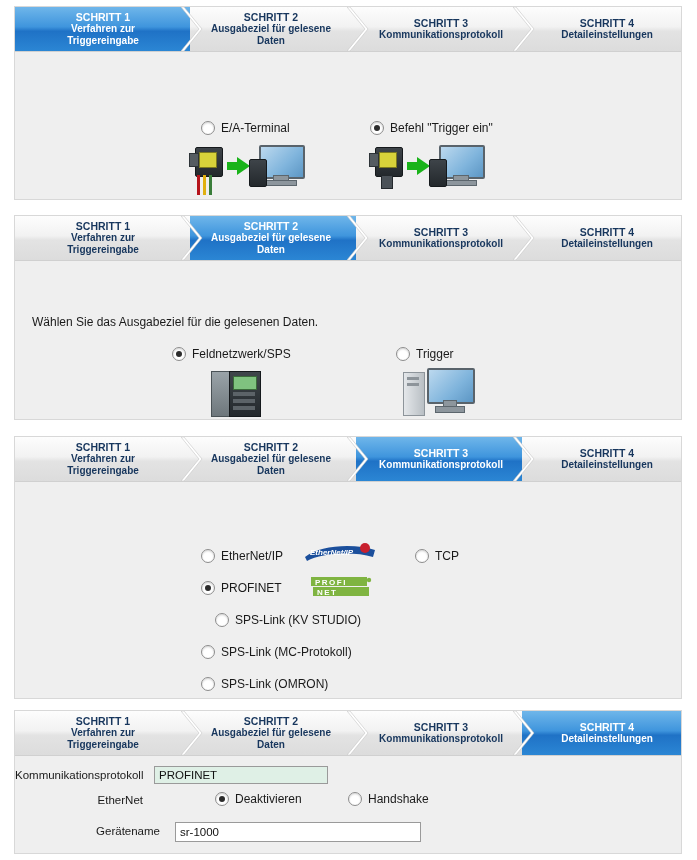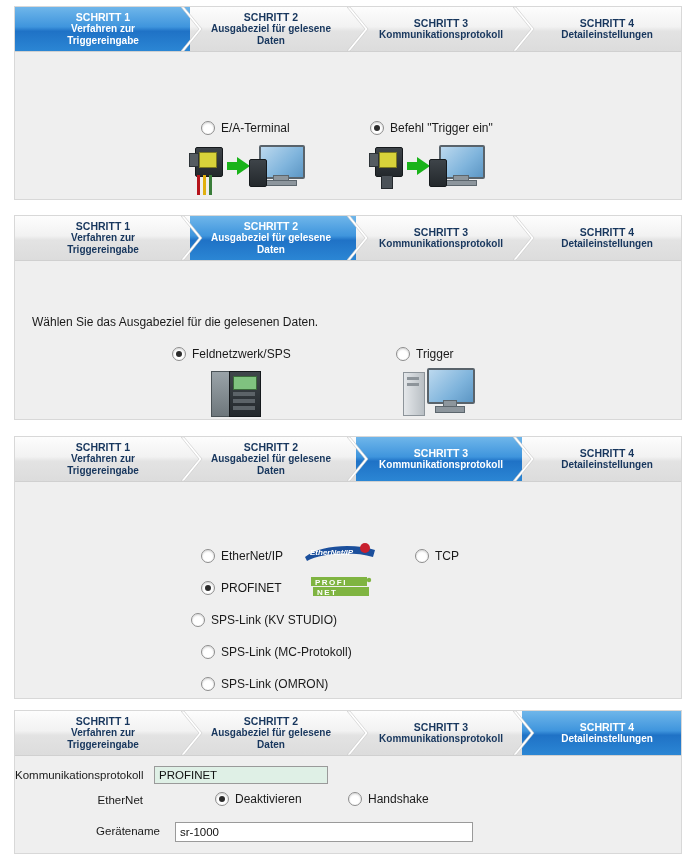--- a/index.html
+++ b/index.html
@@ -309,21 +309,21 @@
 
 
   <div class="radio-row" style="left:186px;top:112px;">
     <span class="radio"></span>
     <span class="radio-label">EtherNet/IP</span>
   </div>
   <div class="radio-row" style="left:186px;top:144px;">
     <span class="radio checked"></span>
     <span class="radio-label">PROFINET</span>
   </div>
-  <div class="radio-row" style="left:176px;top:176px;">
+  <div class="radio-row" style="left:200px;top:176px;">
     <span class="radio"></span>
     <span class="radio-label">SPS-Link (KV STUDIO)</span>
   </div>
   <div class="radio-row" style="left:186px;top:208px;">
     <span class="radio"></span>
     <span class="radio-label">SPS-Link (MC-Protokoll)</span>
   </div>
   <div class="radio-row" style="left:186px;top:240px;">
     <span class="radio"></span>
     <span class="radio-label">SPS-Link (OMRON)</span>
@@ -391,14 +391,14 @@
   <div class="radio-row" style="left:200px;top:81px;">
     <span class="radio checked"></span>
     <span class="radio-label">Deaktivieren</span>
   </div>
   <div class="radio-row" style="left:333px;top:81px;">
     <span class="radio"></span>
     <span class="radio-label">Handshake</span>
   </div>
 
   <div class="flabel" style="left:0px;top:114px;width:145px;">Gerätename</div>
-  <input class="finput" style="left: 160px; top: 111px; width: 298px; height: 20px;" value="sr-1000">
+  <input class="finput" style="left: 160px; top: 111px; width: 246px; height: 20px;" value="sr-1000">
 </div>
 
 </body></html>

